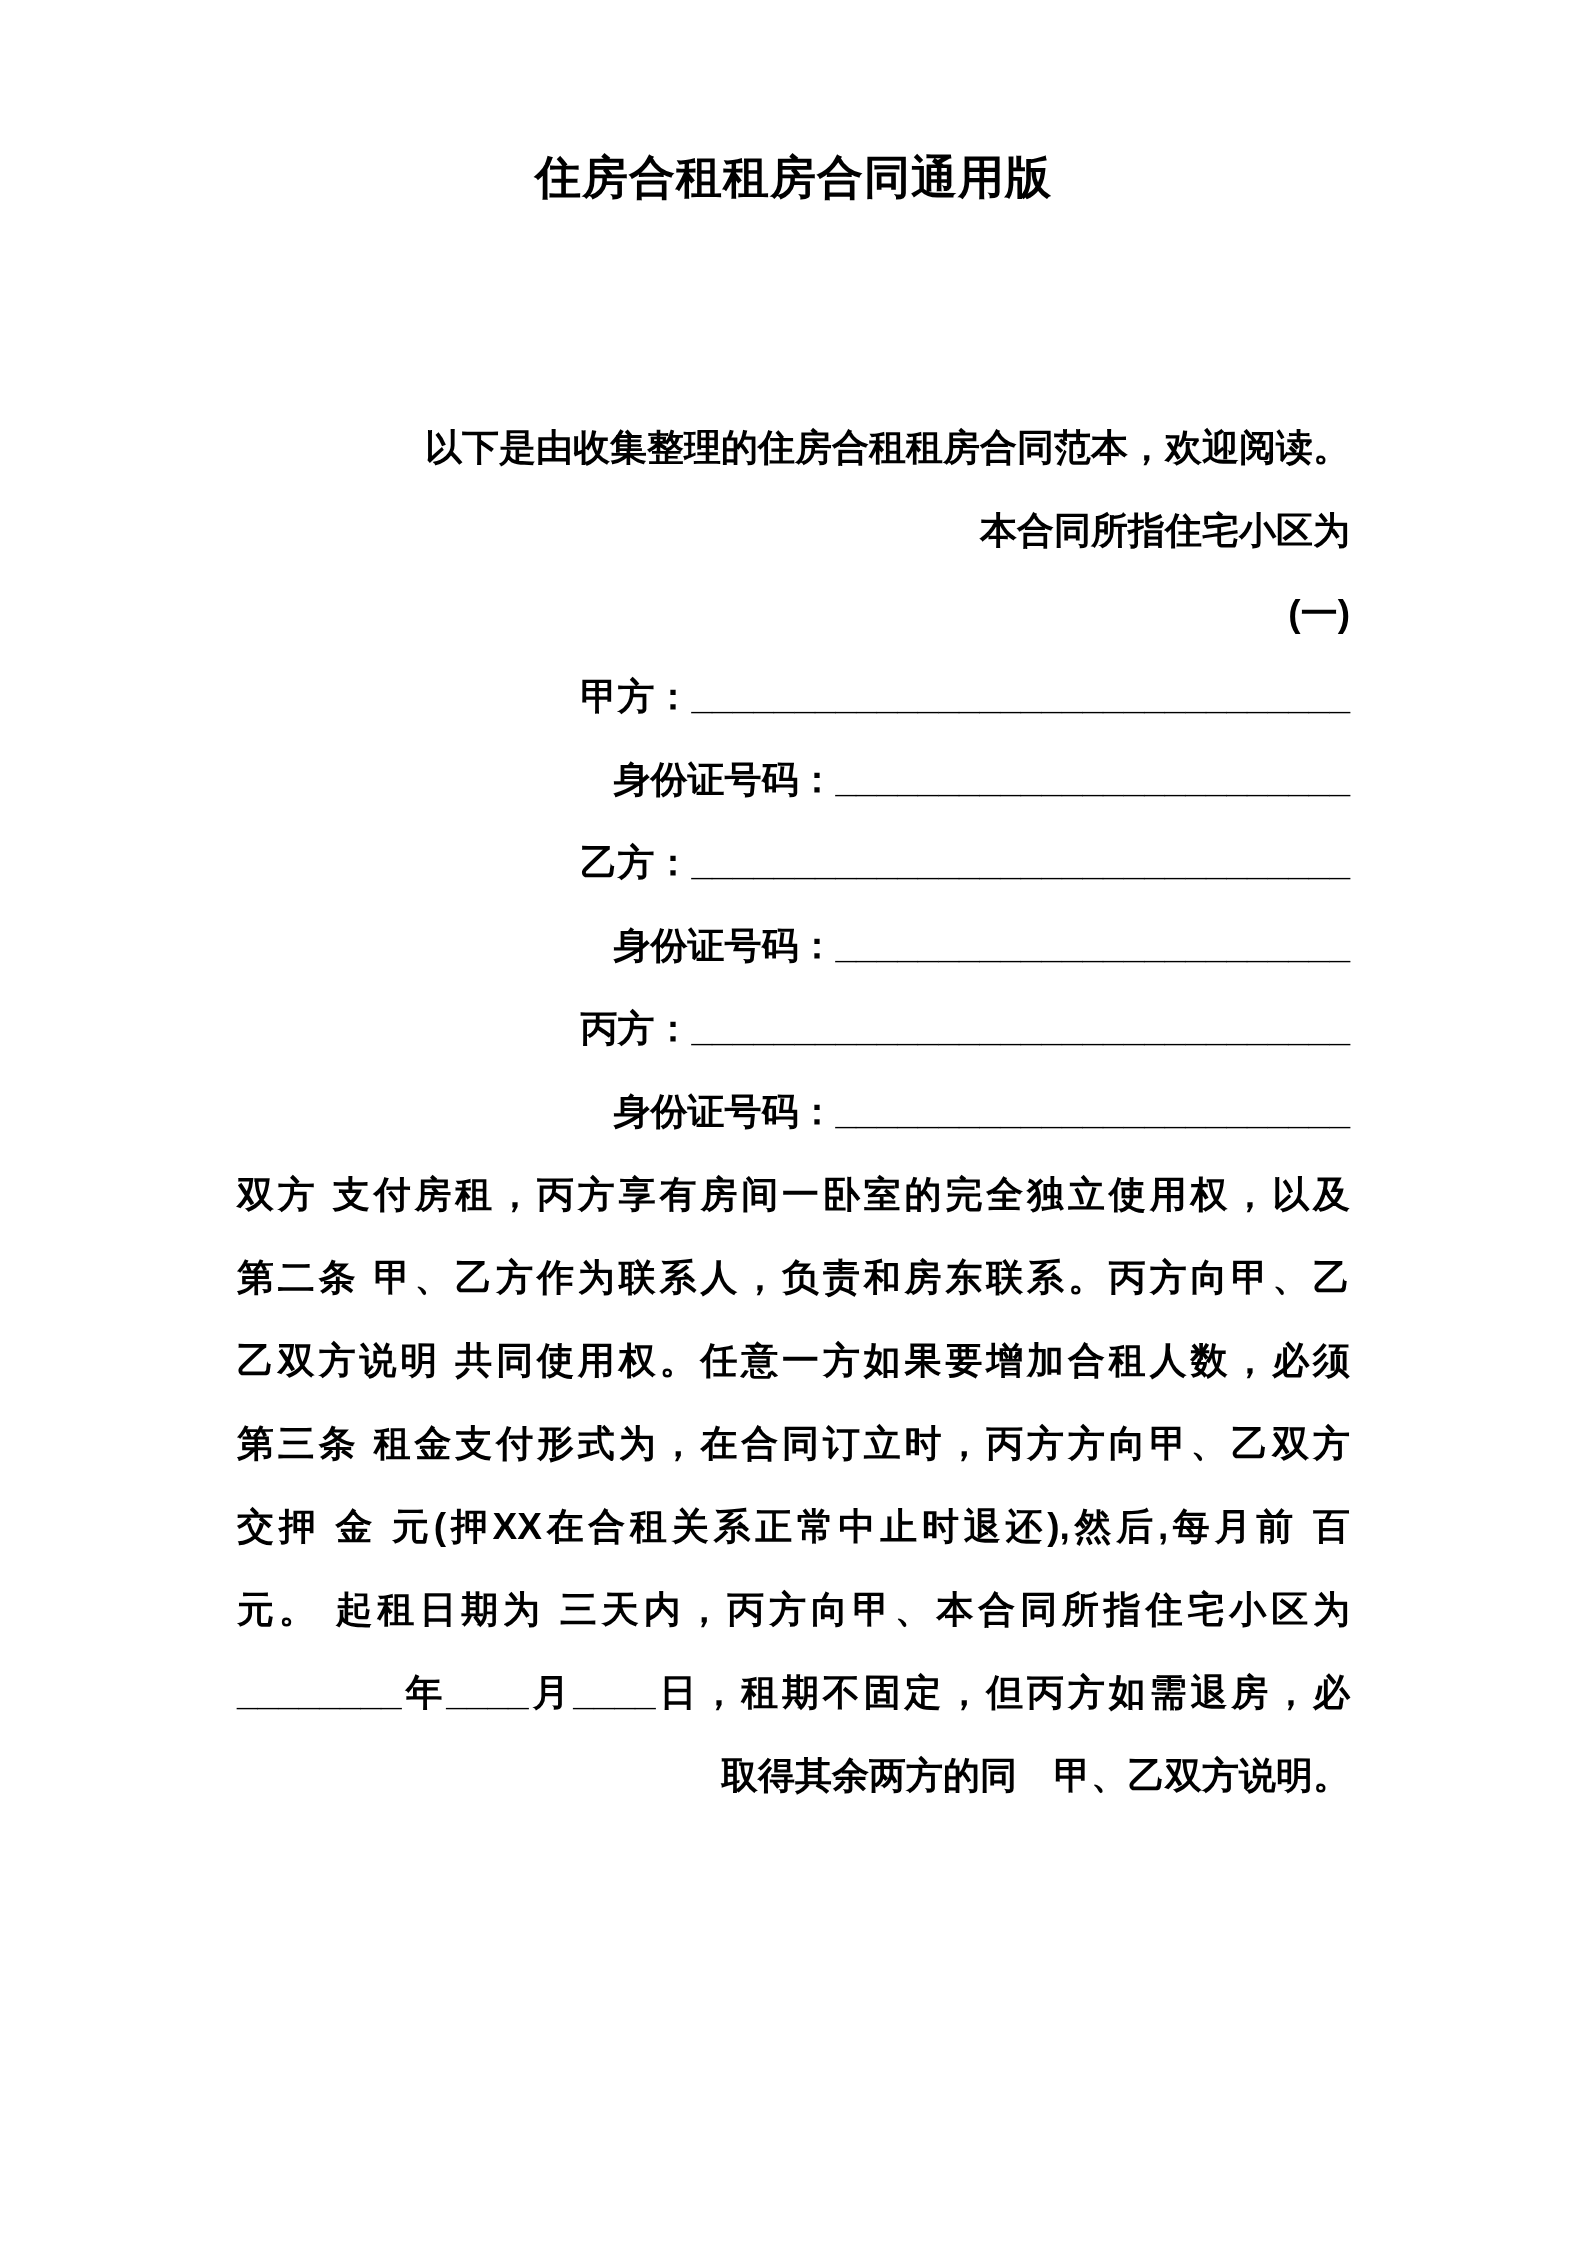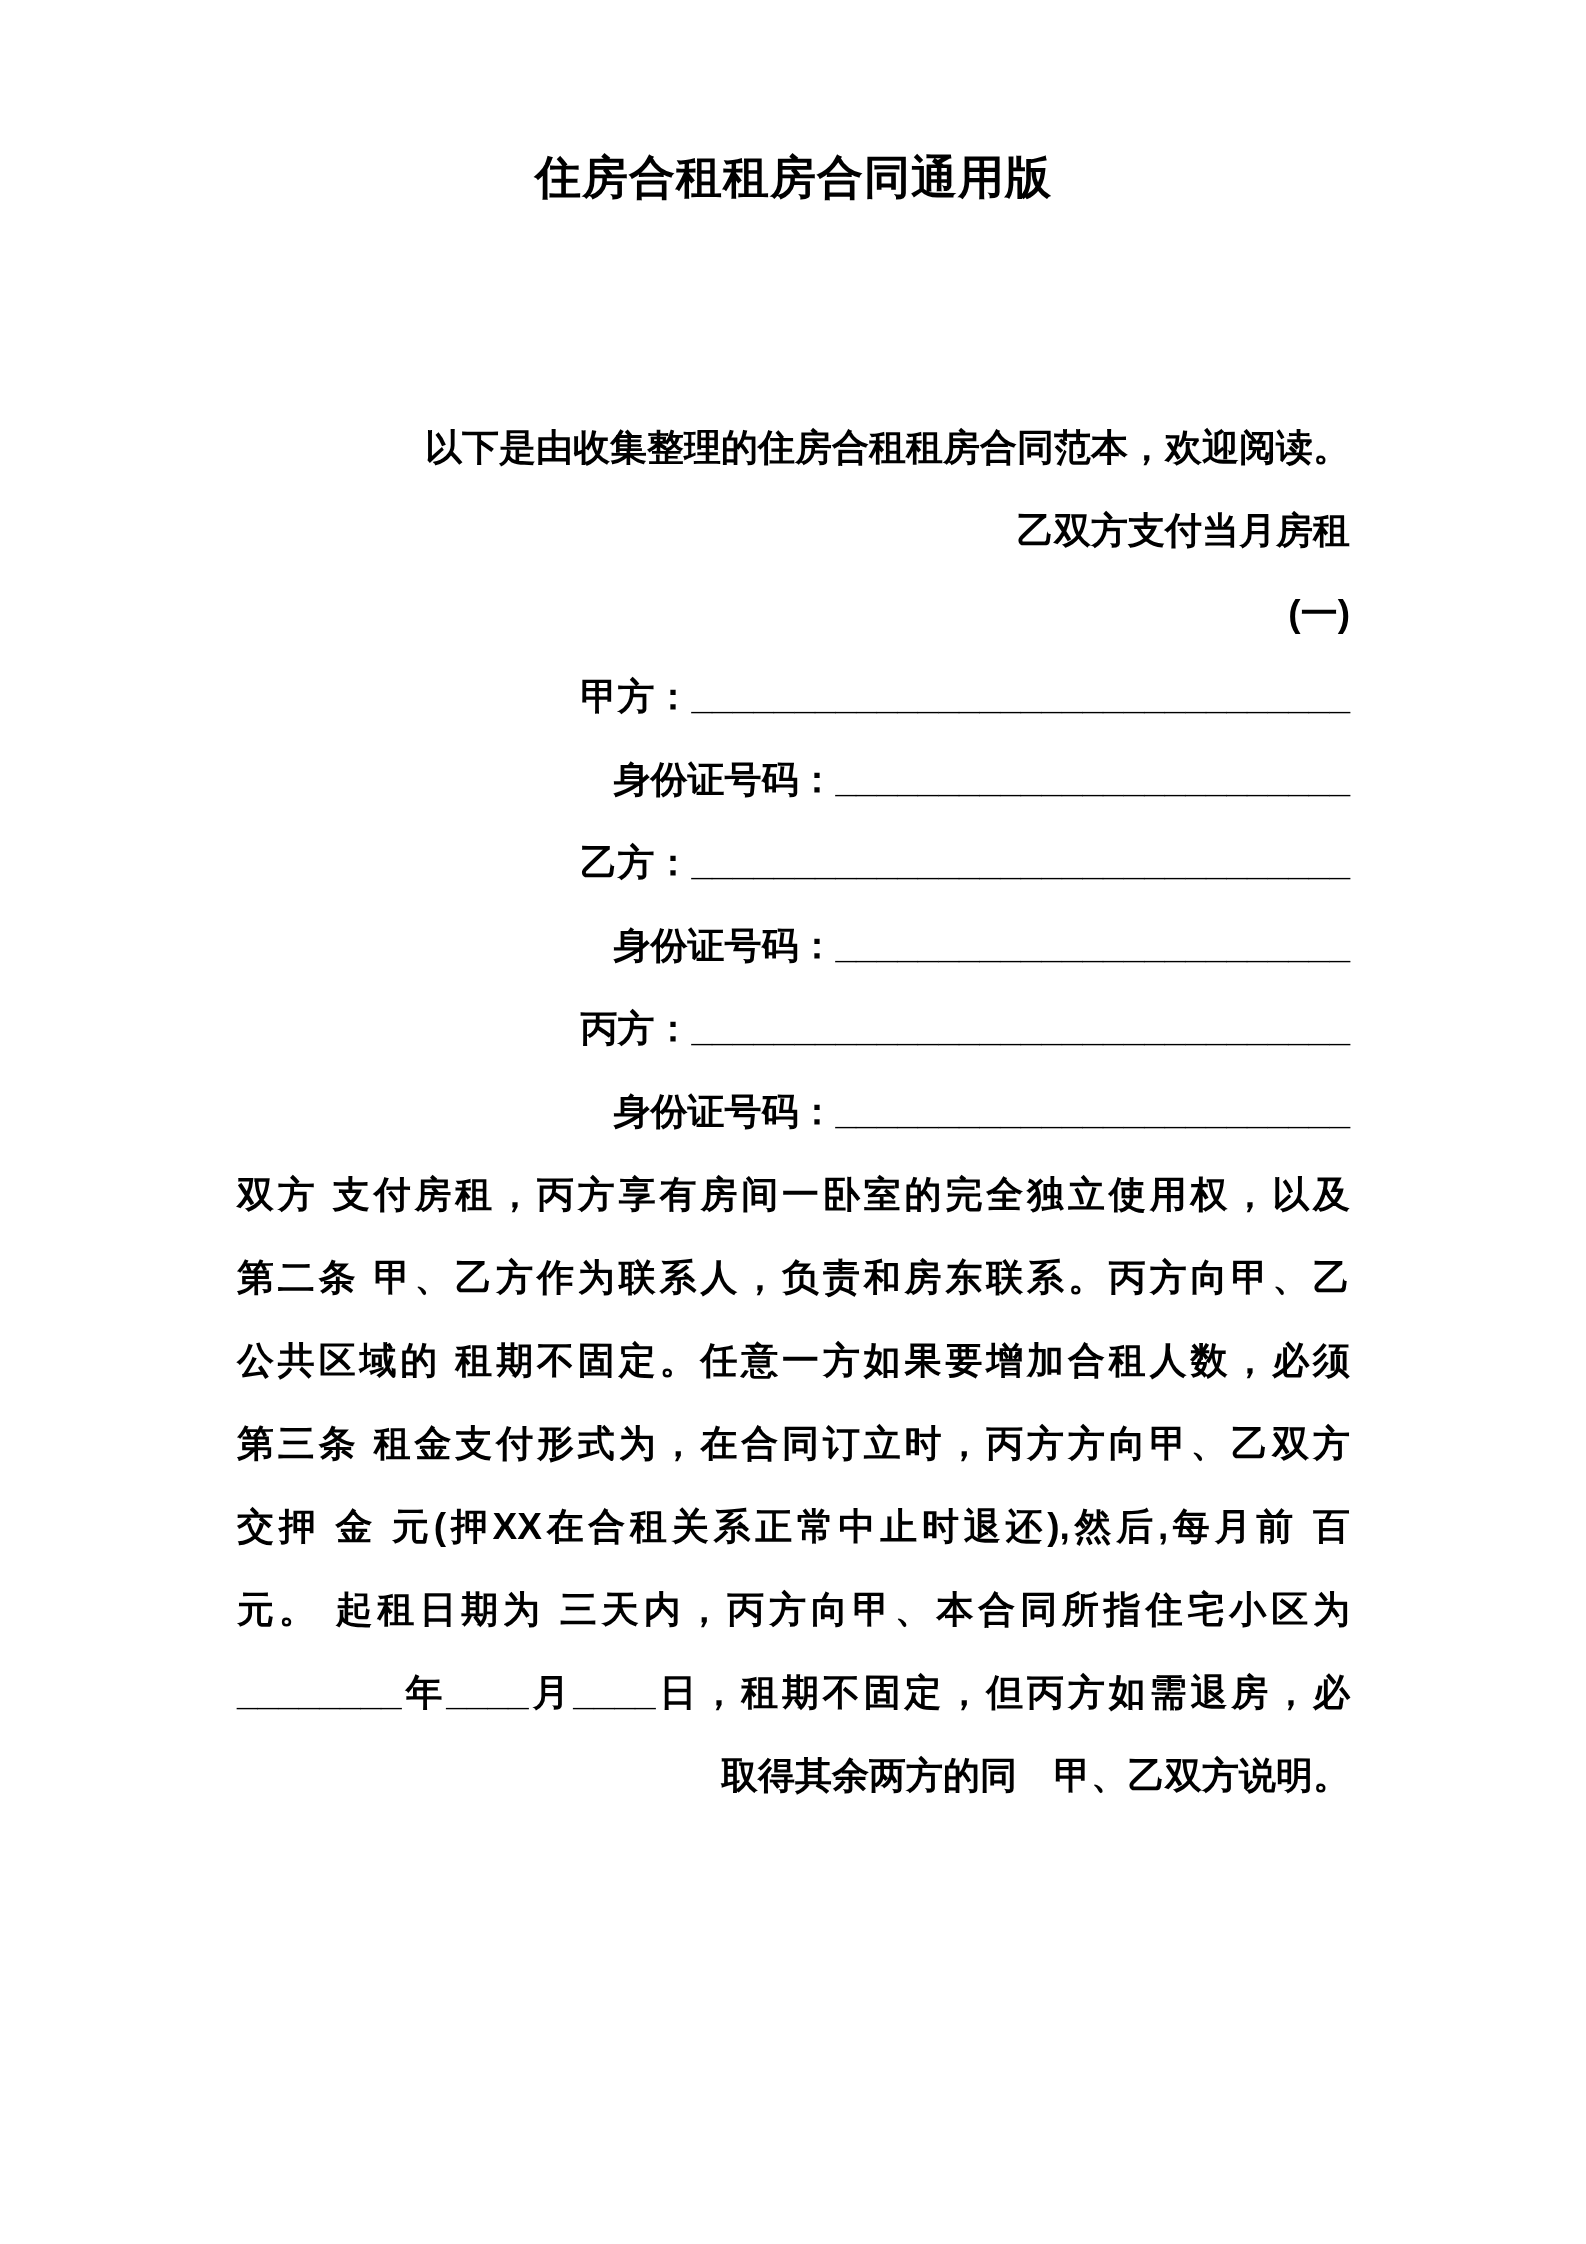--- a/index.html
+++ b/index.html
@@ -42,30 +42,30 @@
     text-align-last: justify;
   }
 </style>
 </head>
 <body>
 
 <div class="page">
   <h1 class="doc-title">住房合租租房合同通用版</h1>
   <div class="doc-body">
     <div class="line">以下是由收集整理的住房合租租房合同范本，欢迎阅读。</div>
-    <div class="line">乙双方支付当月房租</div>
+    <div class="line">本合同所指住宅小区为</div>
     <div class="line">(一)</div>
     <div class="line">甲方：________________________________</div>
     <div class="line">身份证号码：_________________________</div>
     <div class="line">乙方：________________________________</div>
     <div class="line">身份证号码：_________________________</div>
     <div class="line">丙方：________________________________</div>
     <div class="line">身份证号码：_________________________</div>
     <div class="line justify">双方 支付房租，丙方享有房间一卧室的完全独立使用权，以及</div>
     <div class="line justify">第二条 甲、乙方作为联系人，负责和房东联系。丙方向甲、乙</div>
-    <div class="line justify">公共区域的 租期不固定。任意一方如果要增加合租人数，必须</div>
+    <div class="line justify">乙双方说明 共同使用权。任意一方如果要增加合租人数，必须</div>
     <div class="line justify">第三条 租金支付形式为，在合同订立时，丙方方向甲、乙双方</div>
     <div class="line justify">交押 金 元(押XX在合租关系正常中止时退还),然后,每月前 百</div>
     <div class="line justify">元。 起租日期为 三天内，丙方向甲、本合同所指住宅小区为</div>
     <div class="line justify">________年____月____日，租期不固定，但丙方如需退房，必</div>
     <div class="line">取得其余两方的同　甲、乙双方说明。</div>
   </div>
 </div>
 
 </body></html>

